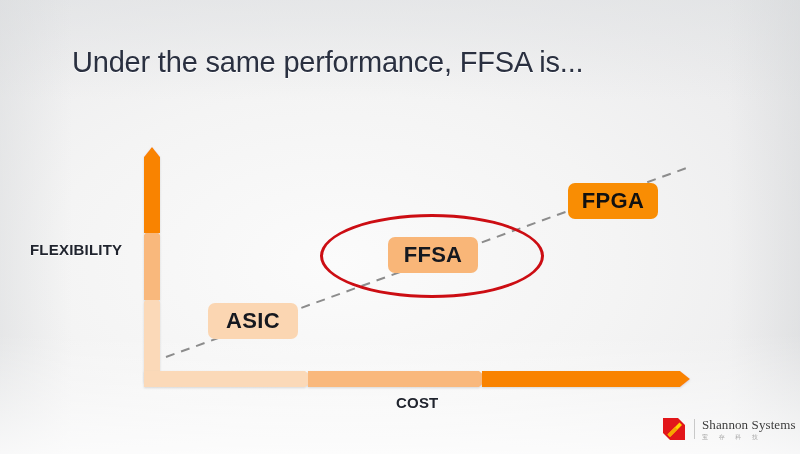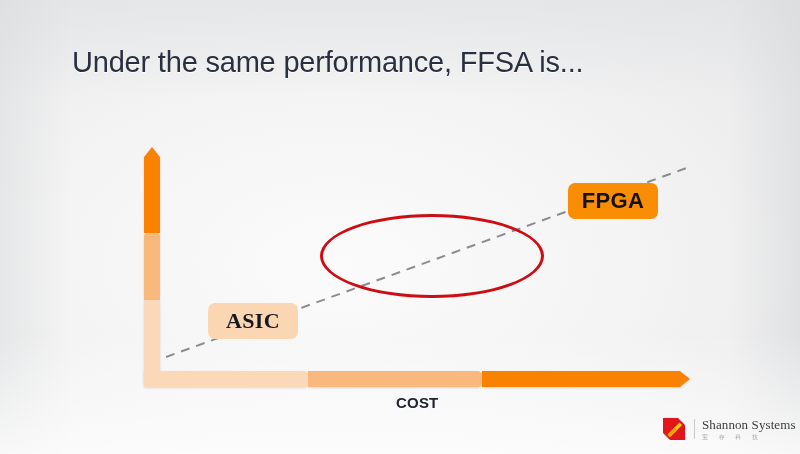--- a/index.html
+++ b/index.html
@@ -100,21 +100,20 @@
     box-sizing: border-box;
     border-radius: 7px;
   }
   #box-asic {
     left: 208px;
     top: 303px;
     width: 90px;
     height: 36px;
     background: #fbd6b2;
     color: #15181f;
-    font-family: Liberation Serif, serif;
   }
   #box-ffsa {
     left: 388px;
     top: 237px;
     width: 90px;
     height: 36px;
     background: #f9b678;
     color: #15181f;
   }
   #box-fpga {
@@ -211,25 +210,27 @@
       <path fill="#fbd9b8" d="M 144,371 L 305,371 L 314,379 L 305,387 L 144,387 Z"></path>
 
       <path fill="#f9b87c" d="M 308,371 L 479,371 L 488,379 L 479,387 L 308,387 Z"></path>
 
       <path fill="#f98300" d="M 482,371 L 680,371 L 690,379 L 680,387 L 482,387 Z"></path>
     </g>
 
     <line x1="166" y1="357" x2="692" y2="166" stroke="#8c8c8c" stroke-width="2" stroke-dasharray="9 7" stroke-linecap="butt"></line>
   </svg>
 
+  <div id="label-flexibility">FLEXIBILITY</div>
 
   <div id="label-cost">COST</div>
 
   <div class="item-box" id="box-asic">ASIC</div>
 
+  <div class="item-box" id="box-ffsa">FFSA</div>
 
   <div class="item-box" id="box-fpga">FPGA</div>
 
   <div id="highlight-ellipse"></div>
 
   <div id="logo">
     <svg id="logo-mark" viewBox="0 0 26 26" xmlns="http://www.w3.org/2000/svg">
       <path d="M2 2 H17 L24 9 V24 H9 L2 17 Z" fill="#e2161a"></path>
       <path d="M6.5 18.5 L18.5 6.5 L21 9 L9 21 Z" fill="#ffd200"></path>
       <path d="M6.5 18.5 L14 11 L16.5 13.5 L9 21 Z" fill="#f5a400"></path>

